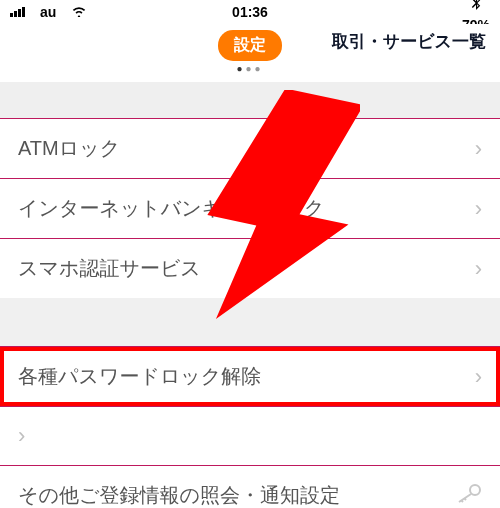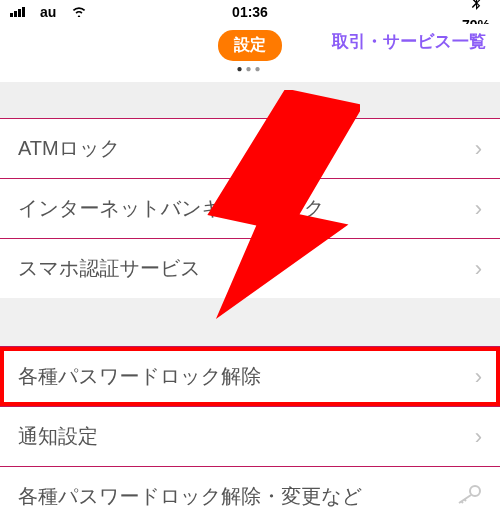--- a/index.html
+++ b/index.html
@@ -44,21 +44,21 @@
       color: #fff;
       font-size: 16px;
       font-weight: 600;
       padding: 5px 16px;
       border-radius: 15px;
       position: absolute;
       left: 50%;
       transform: translateX(-50%);
     }
     .nav-right {
-      color: #8b5cf6;
+      color: #0f172a;
       font-size: 17px;
       font-weight: 600;
       margin-left: auto;
     }
     .page-dots {
       background: #fff;
       text-align: center;
       padding-bottom: 8px;
       font-size: 10px;
       color: #999;
@@ -181,25 +181,24 @@
 </div>
 <div class="list-item">
   <span>スマホ認証サービス</span>
   <span class="chevron">›</span>
 </div>
 <div class="list-item highlighted">
   <span>各種パスワードロック解除</span>
   <span class="chevron">›</span>
 </div>
 <div class="list-item">
-  <span>通知設定</span>
-  <span class="chevron">›</span>
-</div>
-<div class="list-item">
-  <span>各種パスワードロック解除・変更など</span>
+  <span class="chevron">›</span>
+</div>
+<div class="list-item">
+  <span>その他ご登録情報の照会・通知設定</span>
   <span class="key-icon">
     <svg width="28" height="20" viewBox="0 0 28 20">
         <circle cx="21" cy="7" r="5" fill="none" stroke="#c8c8c8" stroke-width="2"></circle>
         <path d="M17 11 L5 19 M7 17 l2 2 M10 15 l2 2" stroke="#c8c8c8" stroke-width="2" fill="none"></path>
       </svg>
   </span>
 </div>
 
 <div class="arrow-overlay">
   <svg width="160" height="240" viewBox="0 0 160 240">

